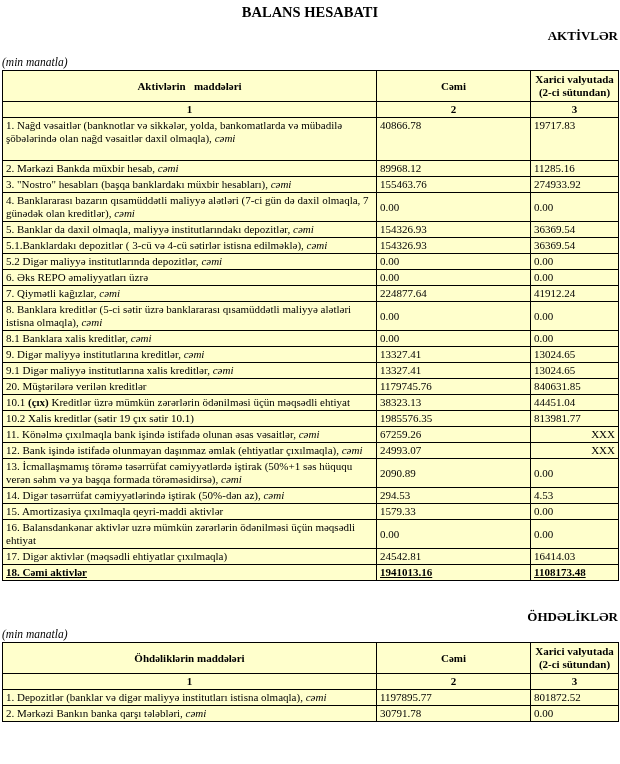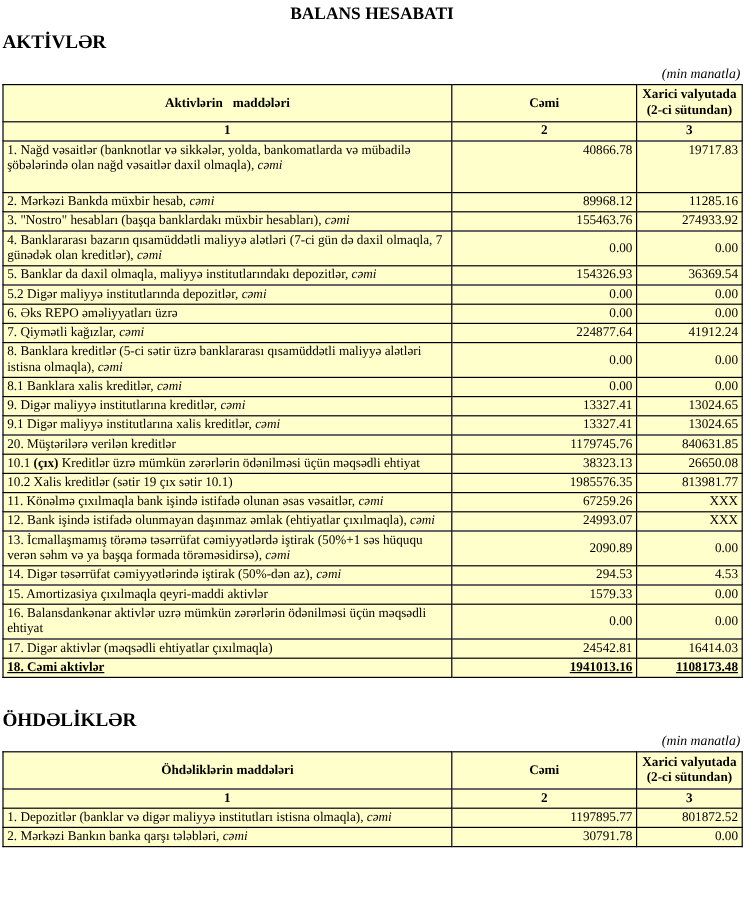--- a/index.html
+++ b/index.html
@@ -18,31 +18,31 @@
     padding: 0 2px;
   }
   .doc-title {
     text-align: center;
     font-weight: bold;
     font-size: 14.5px;
     line-height: 16px;
     margin: 4px 0 0 0;
   }
   .section-title {
-    text-align: left;
+    text-align: right;
     font-weight: bold;
-    font-size: 16px;
+    font-size: 13px;
     line-height: 16px;
     margin: 8px 0 0 0;
   }
   .section-title.second {
     margin-top: 28px;
   }
   .unit-note {
-    text-align: right;
+    text-align: left;
     font-style: italic;
     font-size: 11.5px;
     line-height: 13px;
     margin: 12px 1px 1px 0;
   }
   .unit-note.second {
     margin-top: 3px;
   }
   table.bal {
     width: 616px;
@@ -69,21 +69,20 @@
   table.bal th.th-desc { white-space: pre-wrap; }
   table.bal tr.colnums th {
     line-height: 13px;
     padding: 1px 3px;
   }
   td.desc {
     text-align: left;
     vertical-align: middle;
   }
   td.num {
-    text-align: right;
     vertical-align: middle;
     padding-right: 6px;
   }
   td.num.ctr {
     text-align: right;
     padding-right: 3px;
   }
   td.wbg { background: var(--white-cell-bg, #fff); }
   tr.bold-row td { font-weight: bold; text-decoration: underline; }
   tr.tall-row td { height: 40px; vertical-align: top; }
@@ -138,20 +137,25 @@
           <td class="desc"><span>4. Banklararası bazarın qısamüddətli maliyyə alətləri (7-ci gün də daxil olmaqla, 7 günədək olan kreditlər), </span><span class="it">cəmi</span></td>
           <td class="num">0.00</td>
           <td class="num">0.00</td>
         </tr>
         <tr>
           <td class="desc"><span>5. Banklar da daxil olmaqla, maliyyə institutlarındakı depozitlər, </span><span class="it">cəmi</span></td>
           <td class="num">154326.93</td>
           <td class="num">36369.54</td>
         </tr>
         <tr>
+          <td class="desc"><span>5.1.Banklardakı depozitlər ( 3-cü və 4-cü sətirlər istisna edilməklə), </span><span class="it">cəmi</span></td>
+          <td class="num">154326.93</td>
+          <td class="num">36369.54</td>
+        </tr>
+        <tr>
           <td class="desc"><span>5.2 Digər maliyyə institutlarında depozitlər, </span><span class="it">cəmi</span></td>
           <td class="num">0.00</td>
           <td class="num">0.00</td>
         </tr>
         <tr>
           <td class="desc"><span>6. Əks REPO əməliyyatları üzrə</span></td>
           <td class="num">0.00</td>
           <td class="num">0.00</td>
         </tr>
         <tr>
@@ -180,21 +184,21 @@
           <td class="num">13024.65</td>
         </tr>
         <tr>
           <td class="desc"><span>20. Müştərilərə verilən kreditlər</span></td>
           <td class="num">1179745.76</td>
           <td class="num">840631.85</td>
         </tr>
         <tr>
           <td class="desc"><span>10.1 </span><span class="bd">(çıx)</span><span> Kreditlər üzrə mümkün zərərlərin ödənilməsi üçün məqsədli ehtiyat</span></td>
           <td class="num">38323.13</td>
-          <td class="num">26650.08</td>
+          <td class="num">44451.04</td>
         </tr>
         <tr>
           <td class="desc"><span>10.2 Xalis kreditlər (sətir 19 çıx sətir 10.1)</span></td>
           <td class="num">1985576.35</td>
           <td class="num">813981.77</td>
         </tr>
         <tr>
           <td class="desc"><span>11. Könəlmə çıxılmaqla bank işində istifadə olunan əsas vəsaitlər, </span><span class="it">cəmi</span></td>
           <td class="num">67259.26</td>
           <td class="num ctr">XXX</td>

